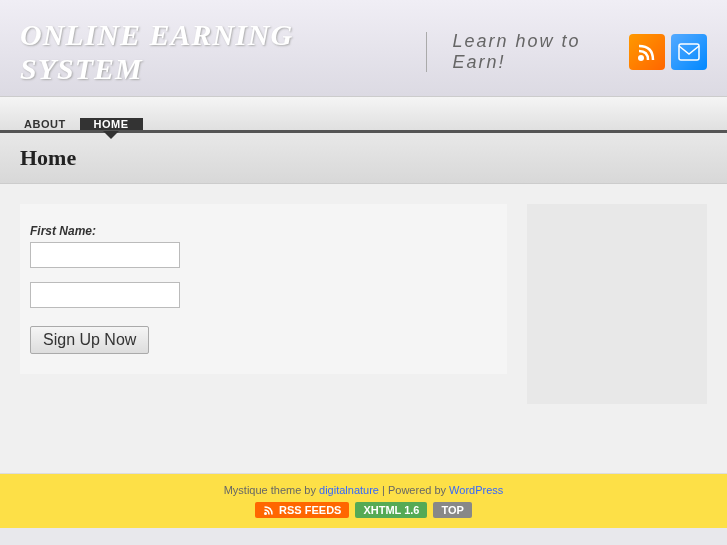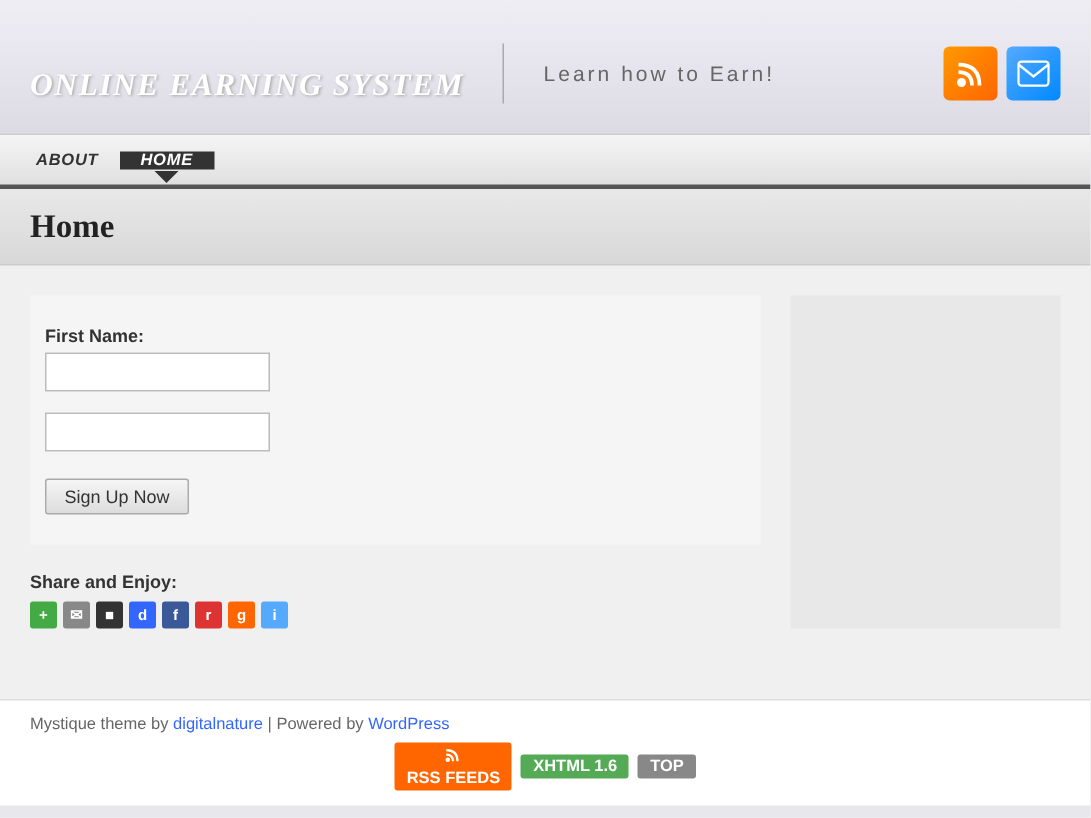--- a/index.html
+++ b/index.html
@@ -21,41 +21,41 @@
       justify-content: space-between;
       border-bottom: 1px solid #ccc;
       min-height: 90px;
     }
     .header-left {
       display: flex;
       align-items: center;
       gap: 18px;
     }
     .site-title {
-      font-size: 21px;
+      font-size: 30px;
       font-weight: 900;
       color: #fff;
       text-shadow: 1px 1px 2px #aaa;
       letter-spacing: 1px;
       font-variant: small-caps;
       font-style: italic;
       text-transform: uppercase;
       font-family: Georgia, serif;
-      margin-top: 16px;
     }
     .header-divider {
       width: 1px;
       height: 40px;
       background: #aaa;
       margin: 0 8px;
     }
     .tagline {
       color: #666;
-      font-size: 14px;
+      font-size: 18px;
       letter-spacing: 2px;
+      font-style: italic;
     }
     .header-icons {
       display: flex;
       gap: 6px;
       align-items: center;
     }
     .header-icon-rss {
       width: 36px;
       height: 36px;
       border-radius: 4px;
@@ -78,23 +78,22 @@
       font-size: 18px;
       color: white;
     }
 
     
     .nav {
       background: linear-gradient(to bottom, #f5f5f5, #e0e0e0);
       border-bottom: 3px solid #555;
       padding: 0 10px;
       display: flex;
-      align-items: center;
+      align-items: flex-end;
       height: 36px;
-      font-style: italic;
     }
     .nav-item {
       padding: 0 14px;
       display: flex;
       align-items: center;
       font-size: 11px;
       font-weight: bold;
       color: #333;
       letter-spacing: 0.5px;
       cursor: pointer;
@@ -153,37 +152,38 @@
 
     .form-group {
       margin-bottom: 14px;
     }
     .form-label {
       display: block;
       font-size: 12px;
       font-weight: bold;
       color: #333;
       margin-bottom: 4px;
+      font-style: italic;
     }
     .form-input {
       display: block;
       width: 150px;
       height: 26px;
       border: 1px solid #bbb;
       background: #fff;
       padding: 3px 6px;
       font-size: 12px;
       outline: none;
     }
 
     .submit-btn {
       background: linear-gradient(to bottom, #f5f5f5, #ddd);
       border: 1px solid #aaa;
       padding: 4px 12px;
-      font-size: 12px;
+      font-size: 16px;
       cursor: pointer;
       color: #333;
       border-radius: 2px;
       margin-top: 4px;
     }
 
     .share-section {
       margin-top: 18px;
     }
     .share-label {
@@ -218,24 +218,24 @@
     .si-info  { background: #5af; }
 
     .sidebar-col {
       width: 180px;
       background: #e8e8e8;
       min-height: 200px;
     }
 
     
     .footer {
-      background: #ffffff;
+      background: #fde047;
       border-top: 1px solid #ddd;
       padding: 10px 20px;
-      text-align: left;
+      text-align: center;
     }
     .footer-text {
       font-size: 11px;
       color: #666;
       margin-bottom: 6px;
     }
     .footer-link {
       color: #36f;
       text-decoration: none;
     }
@@ -248,21 +248,21 @@
     .footer-badge {
       padding: 2px 8px;
       font-size: 11px;
       font-weight: bold;
       color: white;
       border-radius: 2px;
       display: flex;
       align-items: center;
       gap: 4px;
     }
-    .badge-rss  { background: #f60; flex-direction: column; }
+    .badge-rss  { background: #f60; }
     .badge-xml  { background: #5a5; }
     .badge-top  { background: #888; }
   </style>
 </head>
 <body>
 
 <div class="header">
   <div class="header-left">
     <span class="site-title">Online Earning System</span>
     <div class="header-divider"></div>
@@ -301,33 +301,20 @@
         <div class="form-group">
           <label class="form-label">First Name:</label>
           <input class="form-input" type="text" placeholder="" style="">
         </div>
         <div class="form-group">
           <input class="form-input" type="email" placeholder="" style="">
         </div>
         <button class="submit-btn">Sign Up Now</button>
       </div>
 
-      <div class="share-section">
-        <div class="share-label">Share and Enjoy:</div>
-        <div class="share-icons">
-          <div class="share-icon si-green">+</div>
-          <div class="share-icon si-gray">✉</div>
-          <div class="share-icon si-dark">■</div>
-          <div class="share-icon si-blue">d</div>
-          <div class="share-icon si-fb">f</div>
-          <div class="share-icon si-red">r</div>
-          <div class="share-icon si-goog">g</div>
-          <div class="share-icon si-info">i</div>
-        </div>
-      </div>
     </div>
 
     <div class="sidebar-col"></div>
   </div>
 </div>
 
 <div class="footer">
   <div class="footer-text">
     <span>Mystique theme by </span><a class="footer-link">digitalnature</a><span> | Powered by </span><a class="footer-link">WordPress</a>
   </div>

